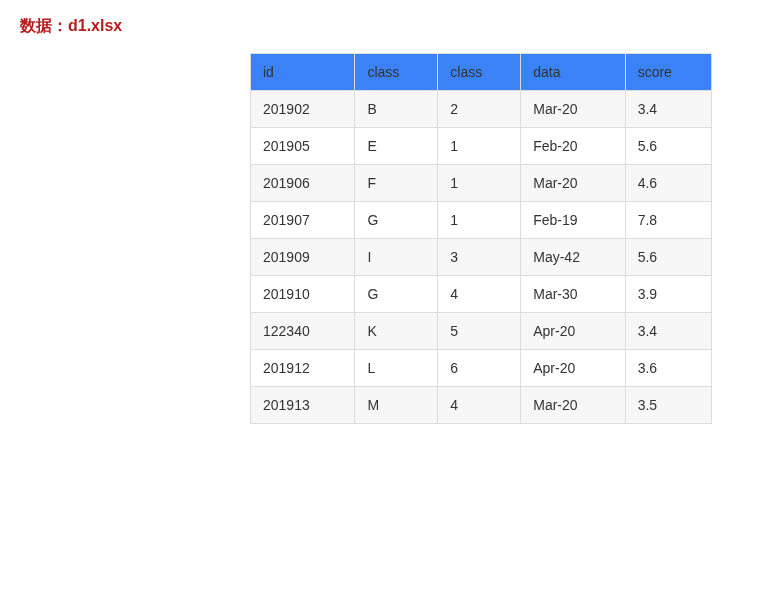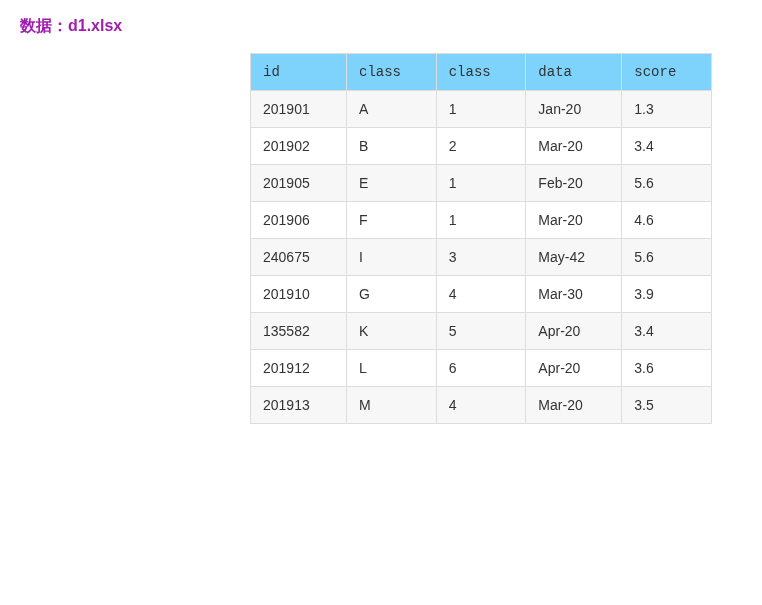--- a/index.html
+++ b/index.html
@@ -6,44 +6,43 @@
     body {
       font-family: -apple-system, BlinkMacSystemFont, "Segoe UI", "Microsoft YaHei", Arial, sans-serif;
       background: #ffffff;
       padding: 16px 20px;
       width: 762px;
       color: #333;
     }
     .title {
       font-size: 16px;
       font-weight: 700;
-      color: #a21caf;
+      color: #b91c1c;
       margin-bottom: 16px;
     }
     .table-wrapper {
       margin-left: 230px;
       margin-right: 30px;
     }
     table {
       border-collapse: collapse;
       width: 100%;
       border: 1px solid #ddd;
     }
     th, td {
       border: 1px solid #ddd;
       padding: 10px 12px;
       text-align: left;
       font-size: 14px;
       font-weight: 400;
       color: #333;
     }
     th {
-      background: #7dd3fc;
+      background: #3b82f6;
       font-weight: 400;
-      font-family: Liberation Mono, monospace;
     }
     tbody tr:nth-child(odd) td {
       background: #f7f7f7;
     }
     tbody tr:nth-child(even) td {
       background: #ffffff;
     }
   </style>
 </head>
 <body>
@@ -58,27 +57,20 @@
       <tr>
         <th>id</th>
         <th>class</th>
         <th>class</th>
         <th>data</th>
         <th>score</th>
       </tr>
     </thead>
     <tbody>
       <tr>
-        <td>201901</td>
-        <td>A</td>
-        <td>1</td>
-        <td>Jan-20</td>
-        <td>1.3</td>
-      </tr>
-      <tr>
         <td>201902</td>
         <td>B</td>
         <td>2</td>
         <td>Mar-20</td>
         <td>3.4</td>
       </tr>
       <tr>
         <td>201905</td>
         <td>E</td>
         <td>1</td>
@@ -86,35 +78,42 @@
         <td>5.6</td>
       </tr>
       <tr>
         <td>201906</td>
         <td>F</td>
         <td>1</td>
         <td>Mar-20</td>
         <td>4.6</td>
       </tr>
       <tr>
-        <td>240675</td>
+        <td>201907</td>
+        <td>G</td>
+        <td>1</td>
+        <td>Feb-19</td>
+        <td>7.8</td>
+      </tr>
+      <tr>
+        <td>201909</td>
         <td>I</td>
         <td>3</td>
         <td>May-42</td>
         <td>5.6</td>
       </tr>
       <tr>
         <td>201910</td>
         <td>G</td>
         <td>4</td>
         <td>Mar-30</td>
         <td>3.9</td>
       </tr>
       <tr>
-        <td>135582</td>
+        <td>122340</td>
         <td>K</td>
         <td>5</td>
         <td>Apr-20</td>
         <td>3.4</td>
       </tr>
       <tr>
         <td>201912</td>
         <td>L</td>
         <td>6</td>
         <td>Apr-20</td>

